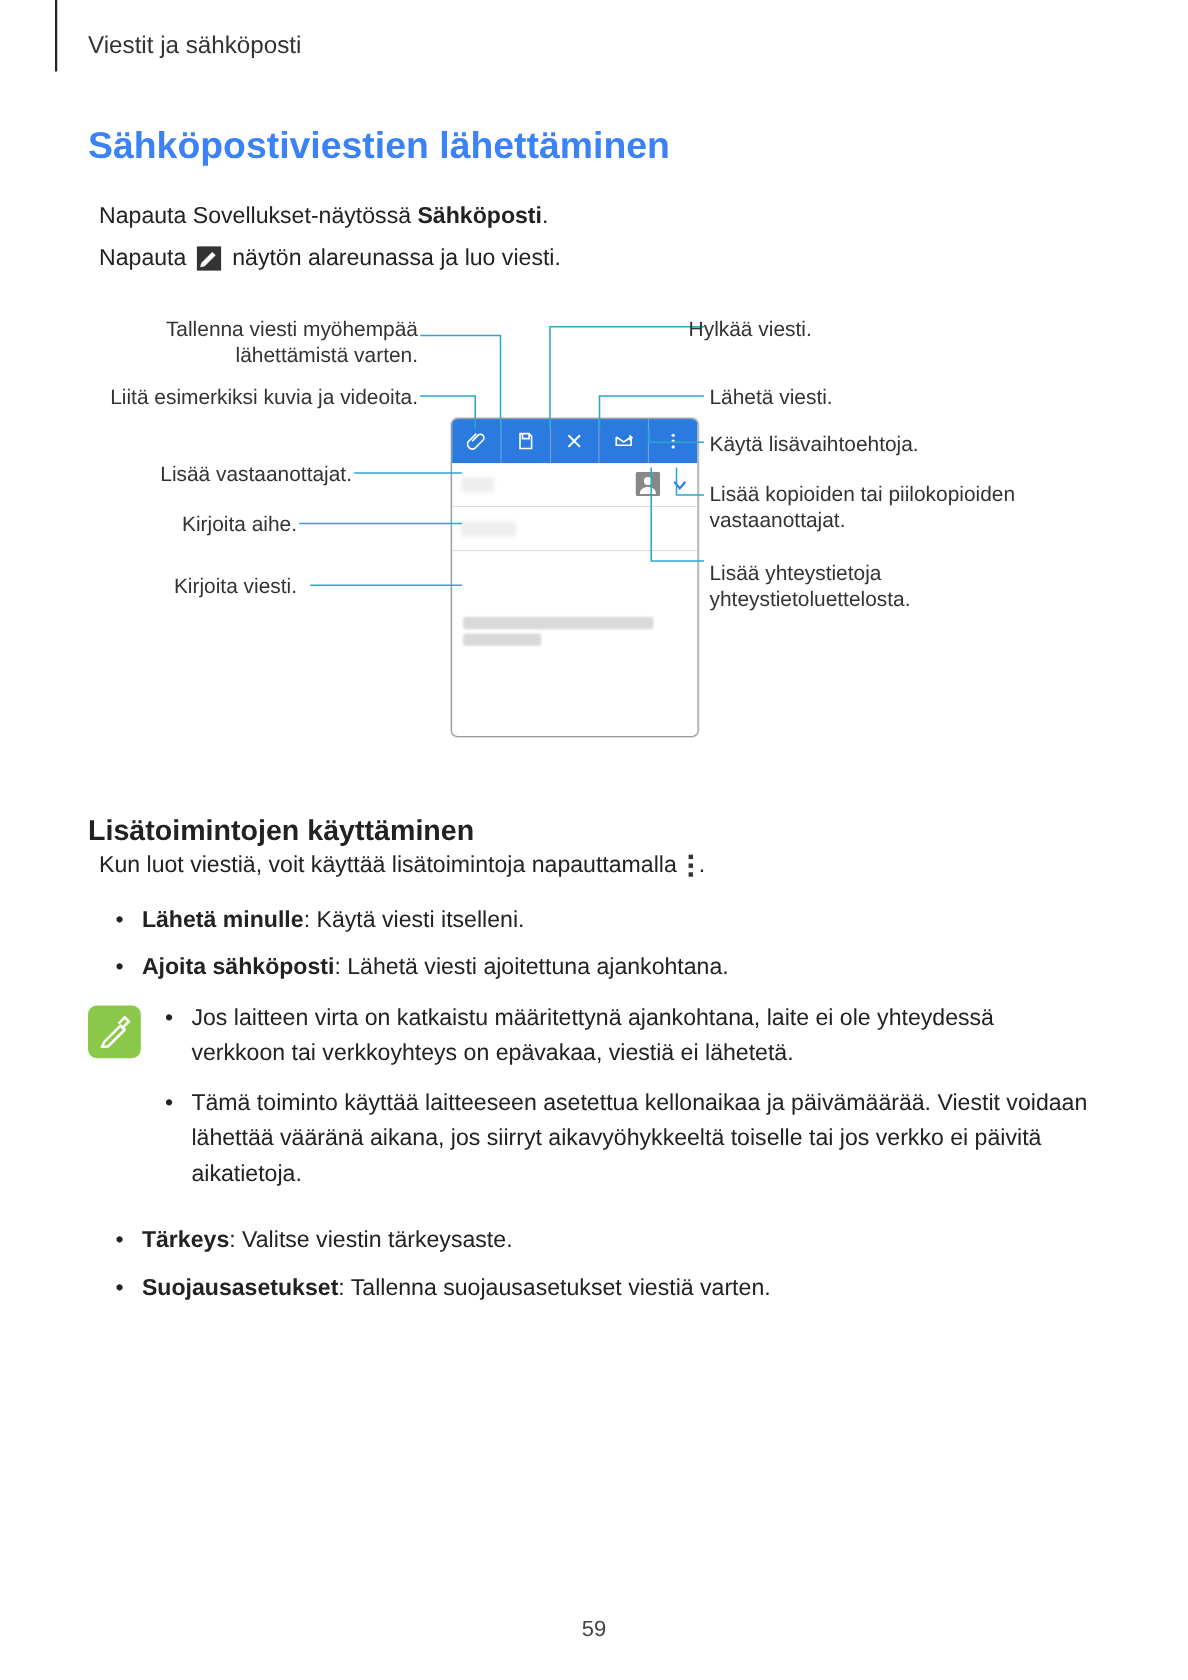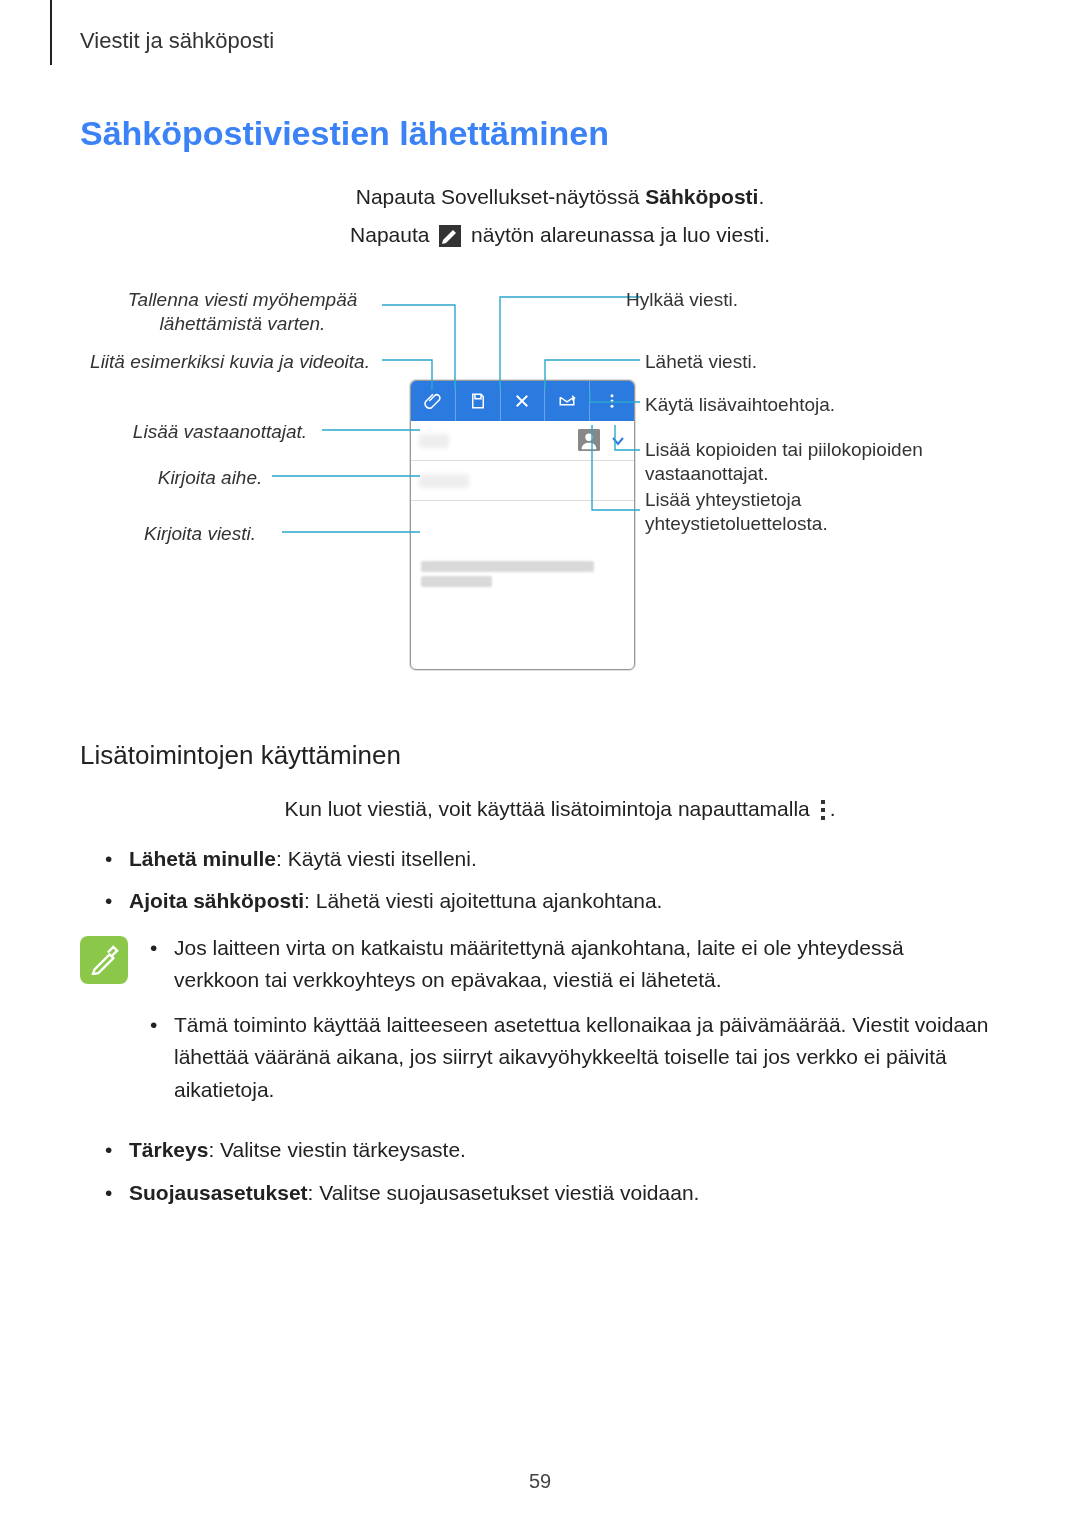--- a/index.html
+++ b/index.html
@@ -38,21 +38,20 @@
     font-weight: 700;
     color: #3b82f6;
     margin-left: 30px;
     margin-bottom: 28px;
   }
   .para {
     font-size: 21px;
     line-height: 1.5;
     margin-left: 40px;
     margin-bottom: 6px;
-    text-align: center;
   }
   .inline-icon {
     display: inline-block;
     width: 22px;
     height: 22px;
     background: #333;
     vertical-align: middle;
     margin: 0 4px;
     position: relative;
   }
@@ -142,41 +141,40 @@
     margin-bottom: 4px;
     border-radius: 2px;
     filter: blur(1px);
   }
   .callout {
     position: absolute;
     font-size: 19px;
     color: #333;
     line-height: 1.25;
   }
-  .callout.left { text-align: center; font-style: italic; }
+  .callout.left { text-align: right; }
   .callout.right { text-align: left; }
   .line {
     position: absolute;
     stroke: #2ba7cc;
     stroke-width: 1.4;
     fill: none;
   }
   .svg-overlay {
     position: absolute;
     inset: 0;
     width: 100%;
     height: 100%;
     pointer-events: none;
   }
   .h2 {
     font-size: 26px;
-    font-weight: 400;
+    font-weight: 700;
     color: #222;
     margin-left: 30px;
-    margin-bottom: 22px;
   }
   .bullet-list {
     margin-left: 55px;
     margin-right: 40px;
   }
   .bullet-list .item {
     display: flex;
     font-size: 21px;
     line-height: 1.55;
     margin-bottom: 10px;
@@ -326,21 +324,21 @@
 lähettämistä varten.</div>
     <div class="callout left" style="left:-30px;top:70px;width:300px">Liitä esimerkiksi kuvia ja videoita.</div>
     <div class="callout left" style="left:10px;top:140px;width:200px">Lisää vastaanottajat.</div>
     <div class="callout left" style="left:40px;top:186px;width:120px">Kirjoita aihe.</div>
     <div class="callout left" style="left:20px;top:242px;width:140px">Kirjoita viesti.</div>
 
     <div class="callout right" style="left:516px;top:8px;width:300px">Hylkää viesti.</div>
     <div class="callout right" style="left:535px;top:70px;width:300px">Lähetä viesti.</div>
     <div class="callout right" style="left:535px;top:113px;width:300px">Käytä lisävaihtoehtoja.</div>
     <div class="callout right" style="left:535px;top:158px;width:310px">Lisää kopioiden tai piilokopioiden vastaanottajat.</div>
-    <div class="callout right" style="left:535px;top:208px;width:300px">Lisää yhteystietoja yhteystietoluettelosta.</div>
+    <div class="callout right" style="left:535px;top:230px;width:300px">Lisää yhteystietoja yhteystietoluettelosta.</div>
   </div>
 
   <h2 class="h2">Lisätoimintojen käyttäminen</h2>
 
   <p class="para" style="margin-bottom:18px">
     <span>Kun luot viestiä, voit käyttää lisätoimintoja napauttamalla </span><span class="dots-icon"></span><span>.</span>
   </p>
 
   <div class="bullet-list">
     <div class="item">
@@ -372,19 +370,19 @@
     </div>
   </div>
 
   <div class="bullet-list">
     <div class="item">
       <span class="dot">•</span>
       <span><b>Tärkeys</b><span>: Valitse viestin tärkeysaste.</span></span>
     </div>
     <div class="item">
       <span class="dot">•</span>
-      <span><b>Suojausasetukset</b><span>: Valitse suojausasetukset viestiä voidaan.</span></span>
+      <span><b>Suojausasetukset</b><span>: Tallenna suojausasetukset viestiä varten.</span></span>
     </div>
   </div>
 
 </div>
 
 <div class="page-num">59</div>
 
 </body></html>

